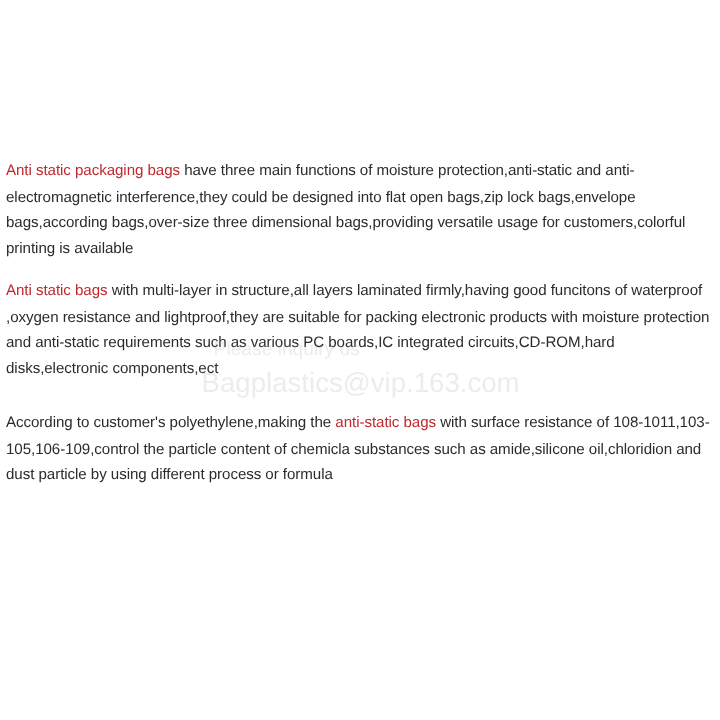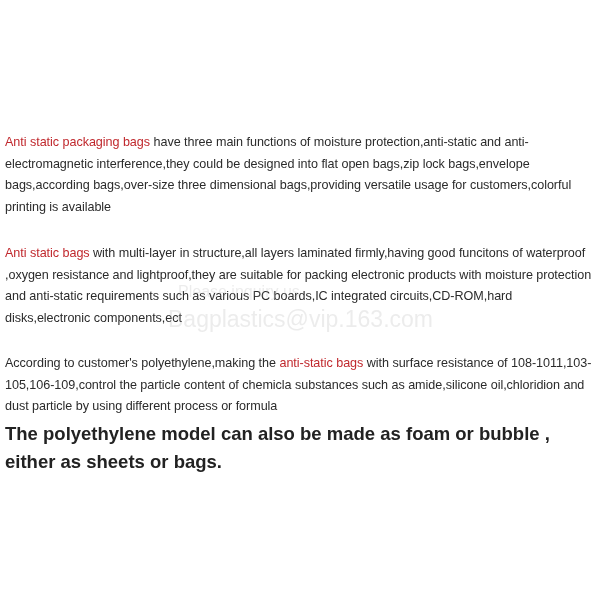--- a/index.html
+++ b/index.html
@@ -20,21 +20,21 @@
       left: 5px;
       top: 132px;
       width: 592px;
     }
     .para {
       font-size: 12.6px;
       line-height: 21.5px;
       margin: 0;
       letter-spacing: -0.05px;
     }
-    .para.p1 { margin-bottom: 25px; }
+    .para.p1 { margin-bottom: 14px; }
     .para.p2 { margin-bottom: 24px; }
     .para.p3 { margin-bottom: 0; }
     .hl {
       color: #c0282d;
     }
     .headline {
       font-weight: bold;
       font-size: 18.5px;
       line-height: 28px;
       color: #222222;
@@ -53,17 +53,16 @@
 </head>
 <body>
 
 <div class="content">
   <p class="para p1"><span class="hl">Anti static packaging bags</span><span> have three main functions of moisture protection,anti-static and anti-electromagnetic interference,they could be designed into flat open bags,zip lock bags,envelope bags,according bags,over-size three dimensional bags,providing versatile usage for customers,colorful printing is available</span></p>
 
   <p class="para p2"><span class="hl">Anti static bags</span><span> with multi-layer in structure,all layers laminated firmly,having good funcitons of waterproof ,oxygen resistance and lightproof,they are suitable for packing electronic products with moisture protection and anti-static  requirements such as various PC boards,IC integrated circuits,CD-ROM,hard disks,electronic components,ect</span></p>
 
   <p class="para p3"><span>According to customer's polyethylene,making the </span><span class="hl">anti-static bags</span><span> with surface resistance of 108-1011,103-105,106-109,control the particle content of chemicla substances such as amide,silicone oil,chloridion and dust particle by using different process or formula</span></p>
 
-  <p class="headline">The polyethylene model can also be made as foam or bubble , either as sheets or bags.</p>
 </div>
 
 <div class="watermark wm1">Please inquiry us</div>
 <div class="watermark wm2">Bagplastics@vip.163.com</div>
 
 </body></html>

